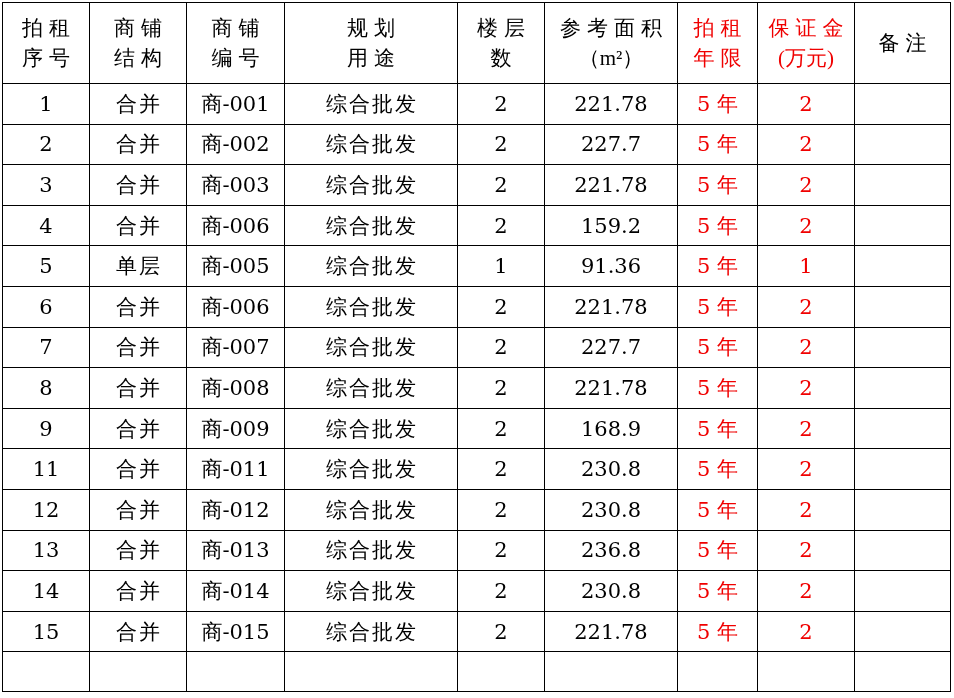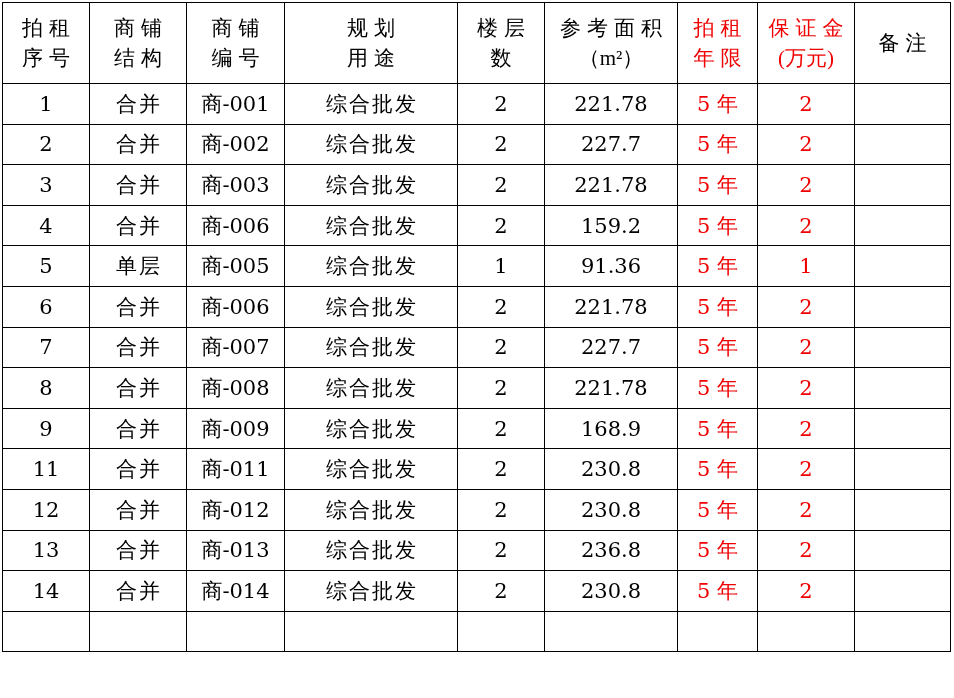--- a/index.html
+++ b/index.html
@@ -248,20 +248,31 @@
           <td>14</td>
           <td class="col-struct">合并</td>
           <td>商-014</td>
           <td class="col-use">综合批发</td>
           <td>2</td>
           <td>230.8</td>
           <td class="red">5 年</td>
           <td class="red">2</td>
           <td></td>
         </tr>
+        <tr>
+          <td>15</td>
+          <td class="col-struct">合并</td>
+          <td>商-015</td>
+          <td class="col-use">综合批发</td>
+          <td>2</td>
+          <td>221.78</td>
+          <td class="red">5 年</td>
+          <td class="red">2</td>
+          <td></td>
+        </tr>
         <tr class="partial-row">
           <td></td>
           <td></td>
           <td></td>
           <td></td>
           <td></td>
           <td></td>
           <td></td>
           <td></td>
           <td></td>

